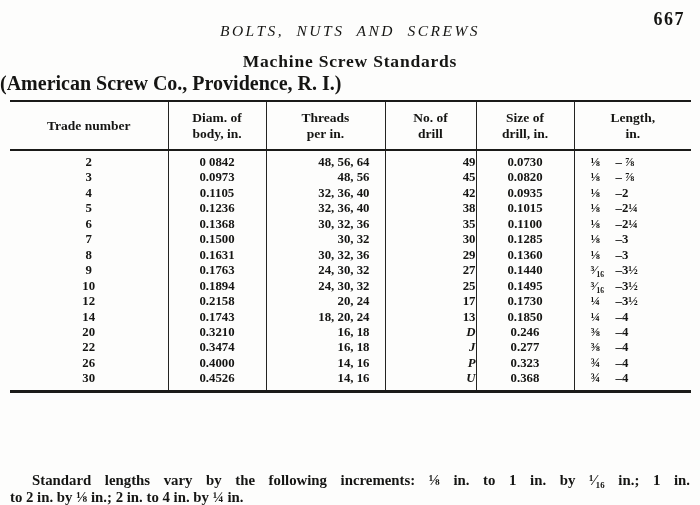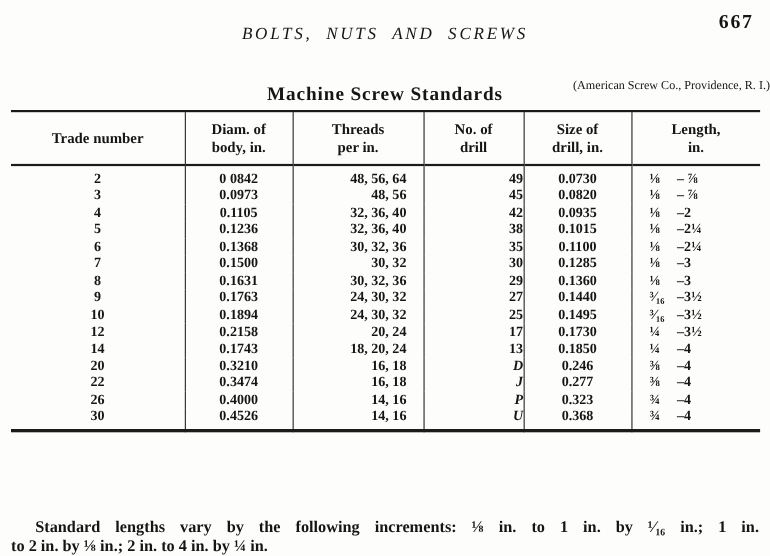--- a/index.html
+++ b/index.html
@@ -14,25 +14,25 @@
     position:absolute; top:11px; left:0; width:100%;
     text-align:center; font-style:italic; font-weight:normal;
     font-size:15.5px; letter-spacing:2.5px; word-spacing:6px;margin-top:11px;
   }
   .page-number {
     position:absolute; top:9px; right:15px;
     font-size:18px; font-weight:bold; letter-spacing:1.5px;
   }
   .doc-title {
     position:absolute; top:51px; left:0; width:100%;
-    text-align:center; font-size:17.5px; font-weight:bold; letter-spacing:0.8px;margin-top:24px;
+    text-align:center; font-size:17.5px; font-weight:bold; letter-spacing:0.8px;
   }
   .doc-subtitle {
     position:absolute; top:72px; left:0; width:100%;
-    text-align:right; font-size:11px; font-weight:normal;
+    text-align:left; font-size:20px; font-weight:bold;
   }
   table.std {
     position:absolute; left:10px; top:100px;
     width:681px; border-collapse:collapse; table-layout:fixed;
     border-top:2px solid #1b1b19; border-bottom:3px solid #1b1b19;
   }
   table.std th, table.std td { padding:0; margin:0; }
   table.std thead th {
     height:47px; font-weight:bold; font-size:13.5px; line-height:15.5px;
     text-align:center; vertical-align:middle; white-space:pre-line;

